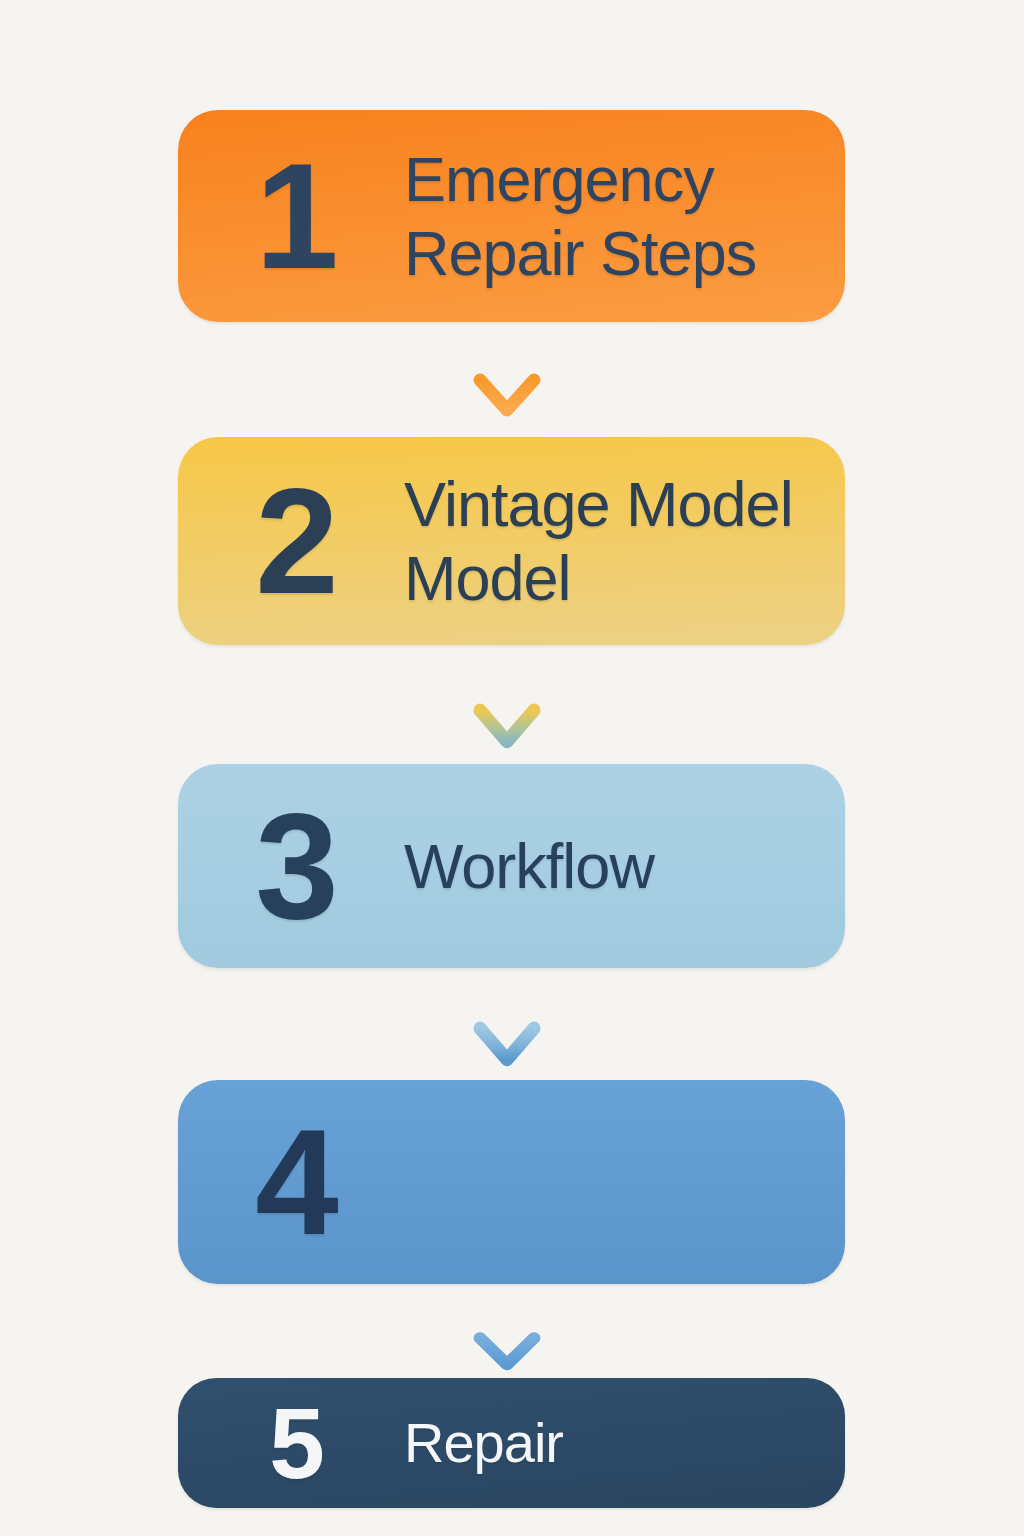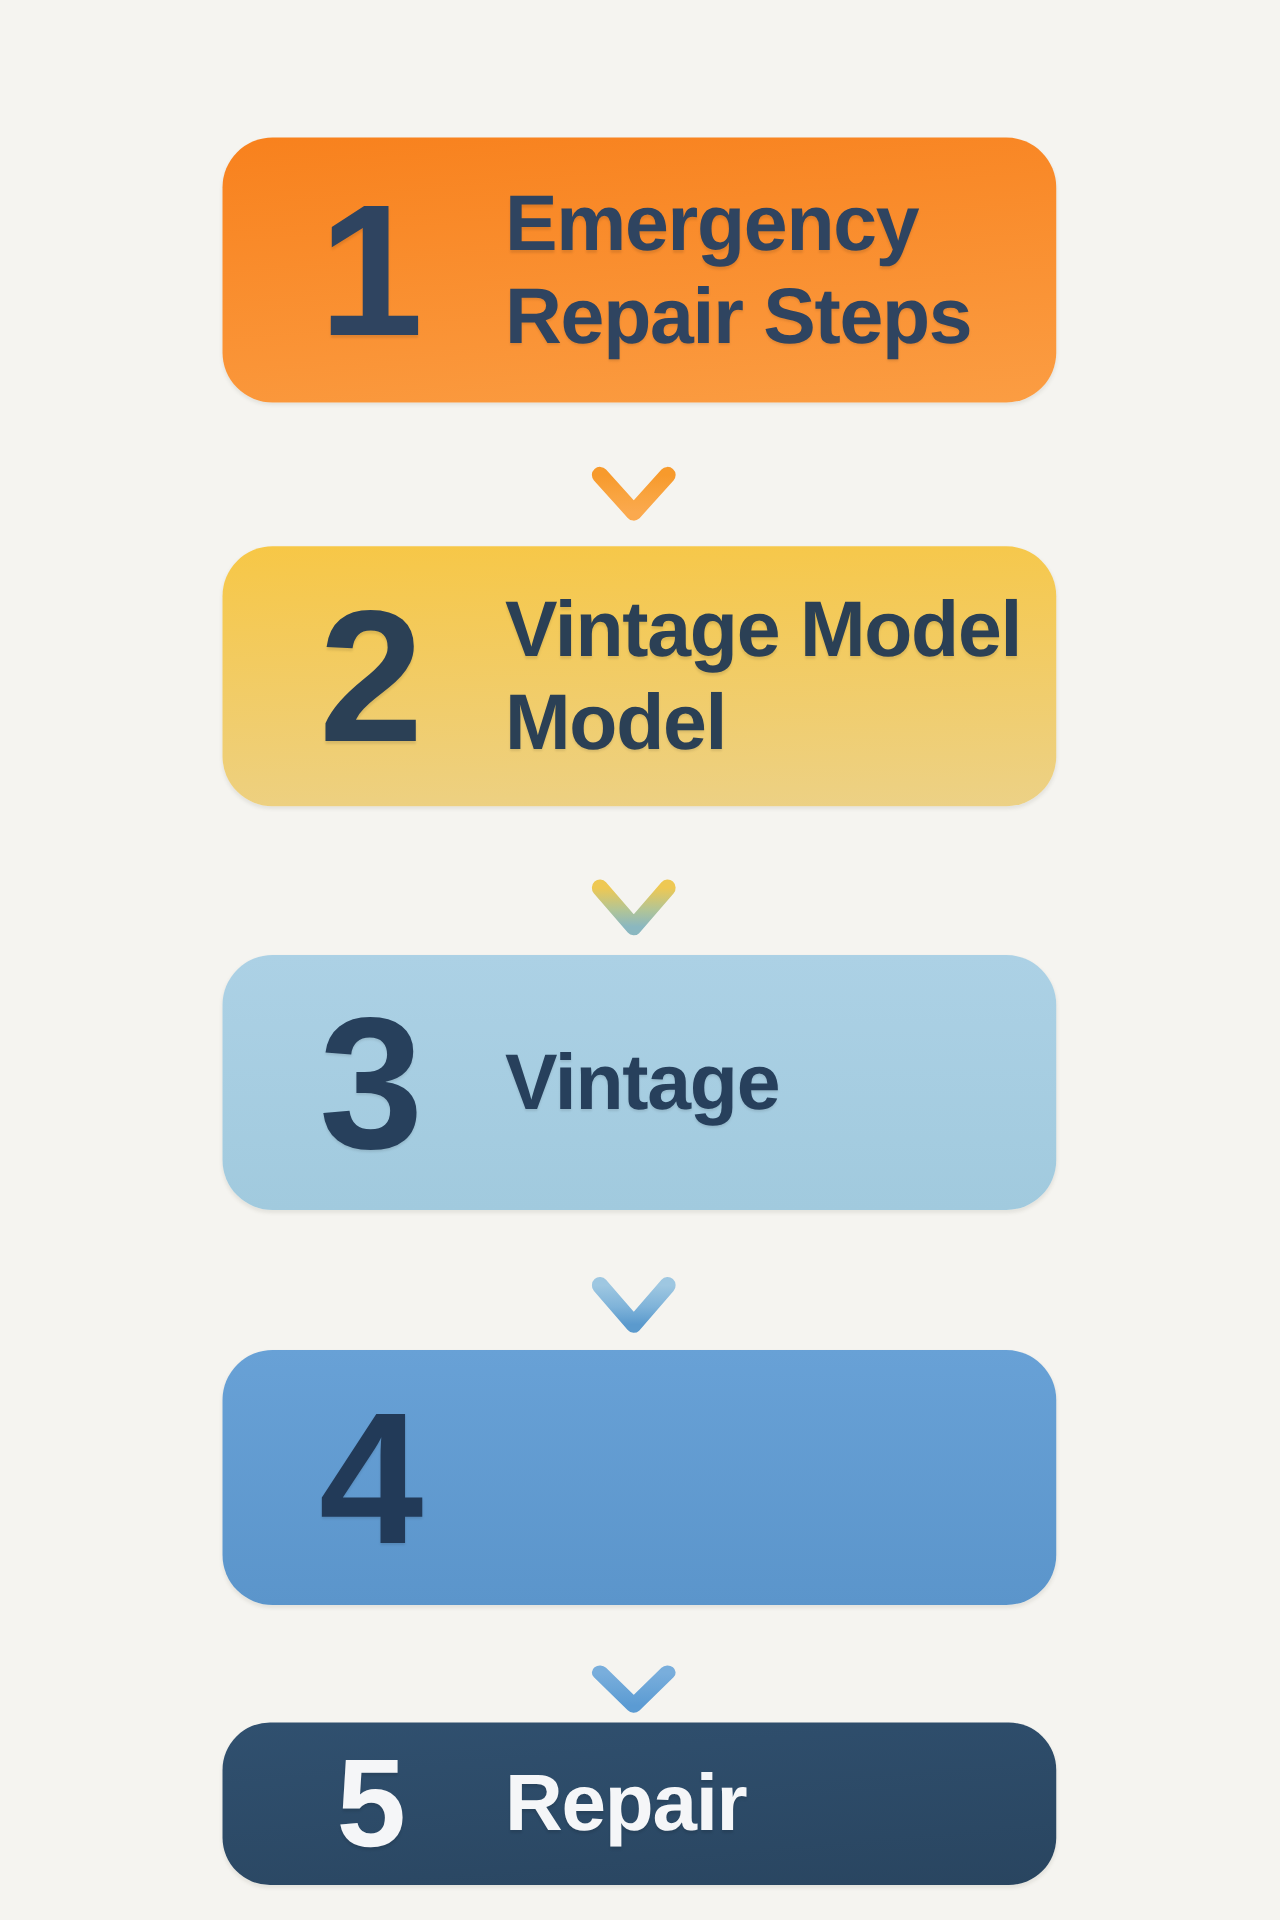--- a/index.html
+++ b/index.html
@@ -31,21 +31,21 @@
     text-align: center;
     font-weight: 700;
     font-size: 150px;
     line-height: 1;
     letter-spacing: -2px;
     text-shadow: 0 2px 2px rgba(0,0,0,0.10);
   }
   .step .title {
     margin: 0 0 0 28px;
     max-width: 430px;
-    font-weight: 700;
+    font-weight: 400;
     font-size: 63px;
     line-height: 1.18;
     letter-spacing: -1px;
     text-shadow: 0 2px 2px rgba(0,0,0,0.10);
   }
   
   .step-1 { top: 110px; height: 212px;
     background: linear-gradient(175deg, #f8811d 0%, #fb9d43 100%); }
   .step-1 .num, .step-1 .title { color: #2f4460; }
   
@@ -58,21 +58,21 @@
   .step-3 .num, .step-3 .title { color: #27405c; }
   
   .step-4 { top: 1080px; height: 204px;
     background: linear-gradient(180deg, #68a1d6 0%, #5b95cb 100%); }
   .step-4 .num, .step-4 .title { color: #223a58; }
   
   .step-5 { top: 1378px; height: 130px; border-radius: 38px;
     background: linear-gradient(175deg, #30506f 0%, #294560 100%); }
   .step-5 .num, .step-5 .title { color: #f5f6f8; }
   .step-5 .num { font-size: 100px; }
-  .step-5 .title { font-size: 64px; }
+  .step-5 .title { font-size: 56px; }
 
   .arrow {
     position: absolute;
     left: 467px;
     width: 80px;
   }
   .arrow svg { display: block; width: 100%; height: 100%; }
   .arrow-1 { top: 322px; height: 100px; }
   .arrow-2 { top: 650px; height: 104px; }
   .arrow-3 { top: 968px;  height: 104px; }
@@ -116,21 +116,21 @@
           <stop offset="100%" stop-color="#8ab7c0"></stop>
         </linearGradient>
       </defs>
       <line x1="40" y1="0" x2="40" y2="84" stroke="url(#ag2)" stroke-width="13" stroke-linecap="round"></line>
       <polyline points="13,58 40,88 67,58" fill="none" stroke="url(#ag2)" stroke-width="13" stroke-linecap="round" stroke-linejoin="round"></polyline>
     </svg>
   </div>
 
   <section class="step step-3">
     <span class="num">3</span>
-    <h2 class="title">Vintage</h2>
+    <h2 class="title">Workflow</h2>
   </section>
 
   <div class="arrow arrow-3">
     <svg viewBox="0 0 80 100" preserveAspectRatio="none" aria-hidden="true">
       <defs>
         <linearGradient id="ag3" x1="0" y1="0" x2="0" y2="1">
           <stop offset="0%" stop-color="#9ec7e1"></stop>
           <stop offset="55%" stop-color="#7fb3d9"></stop>
           <stop offset="100%" stop-color="#5b9acd"></stop>
         </linearGradient>

